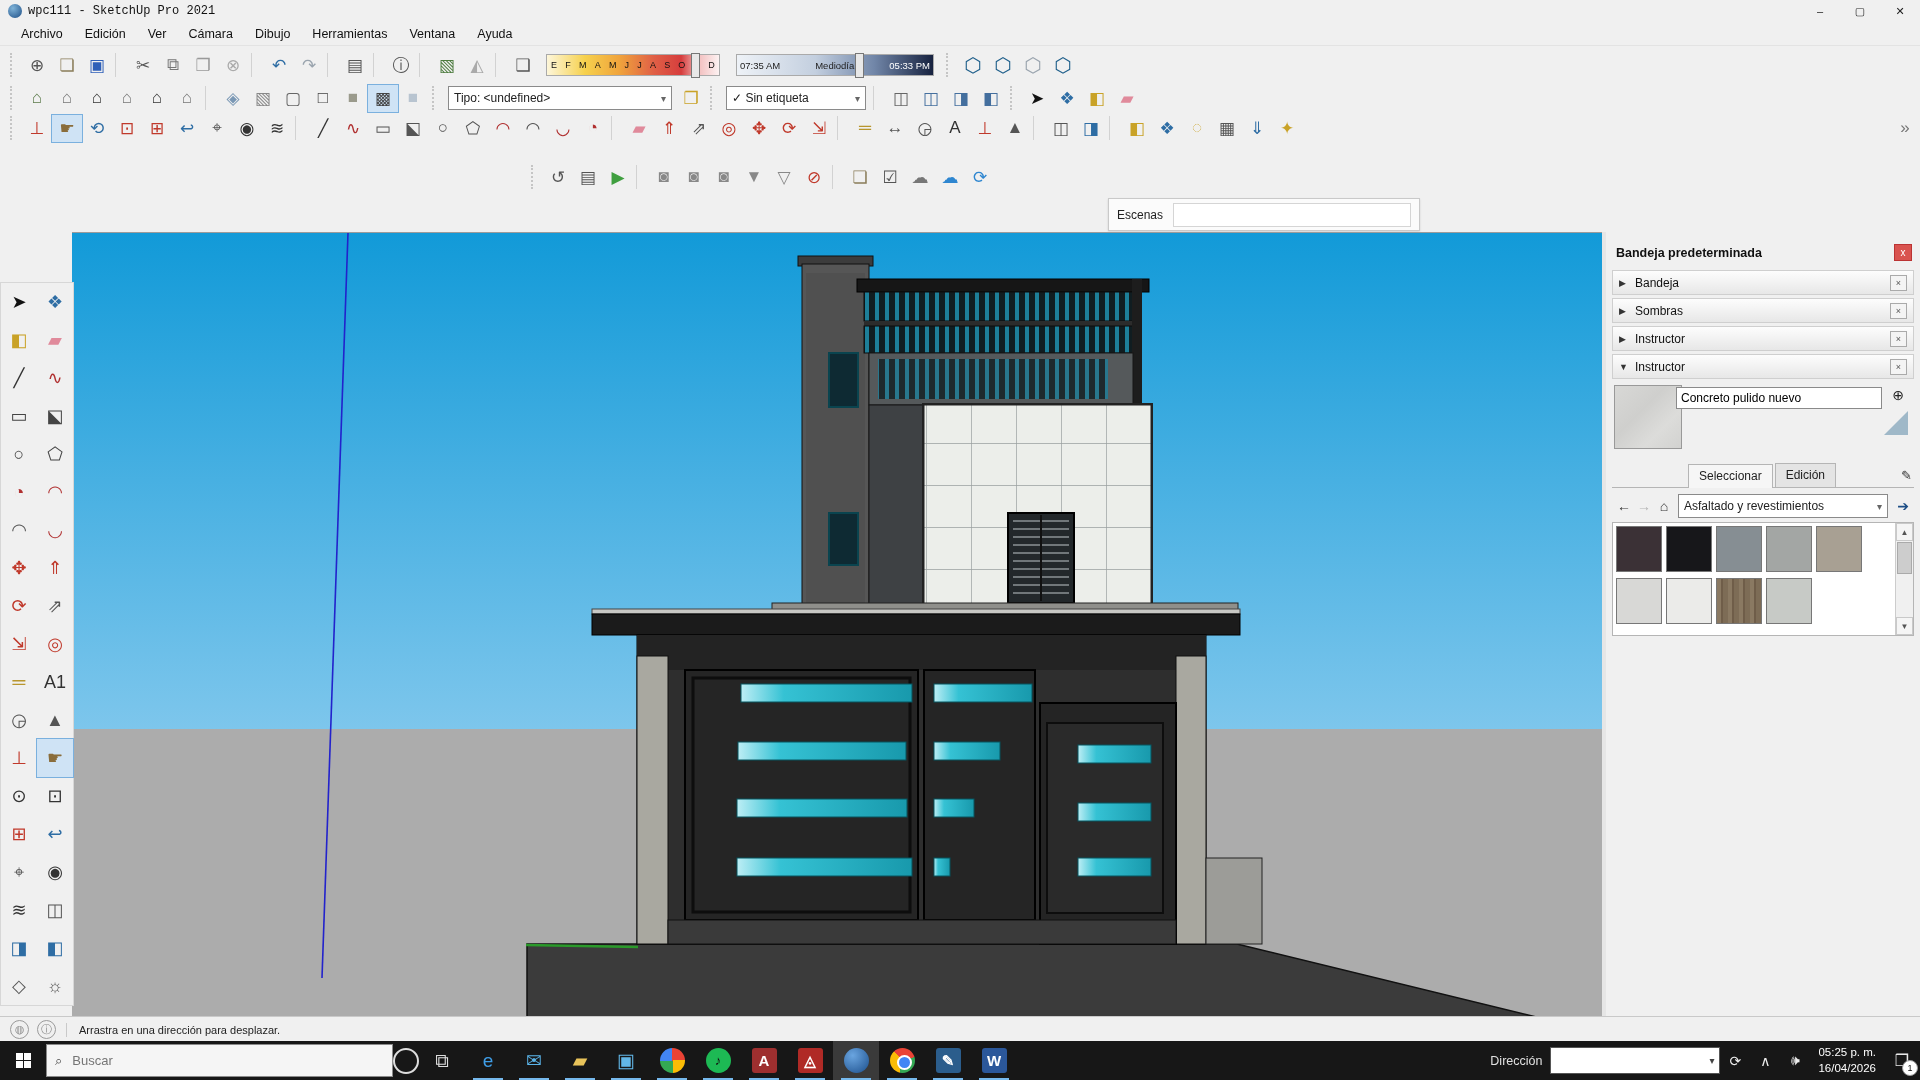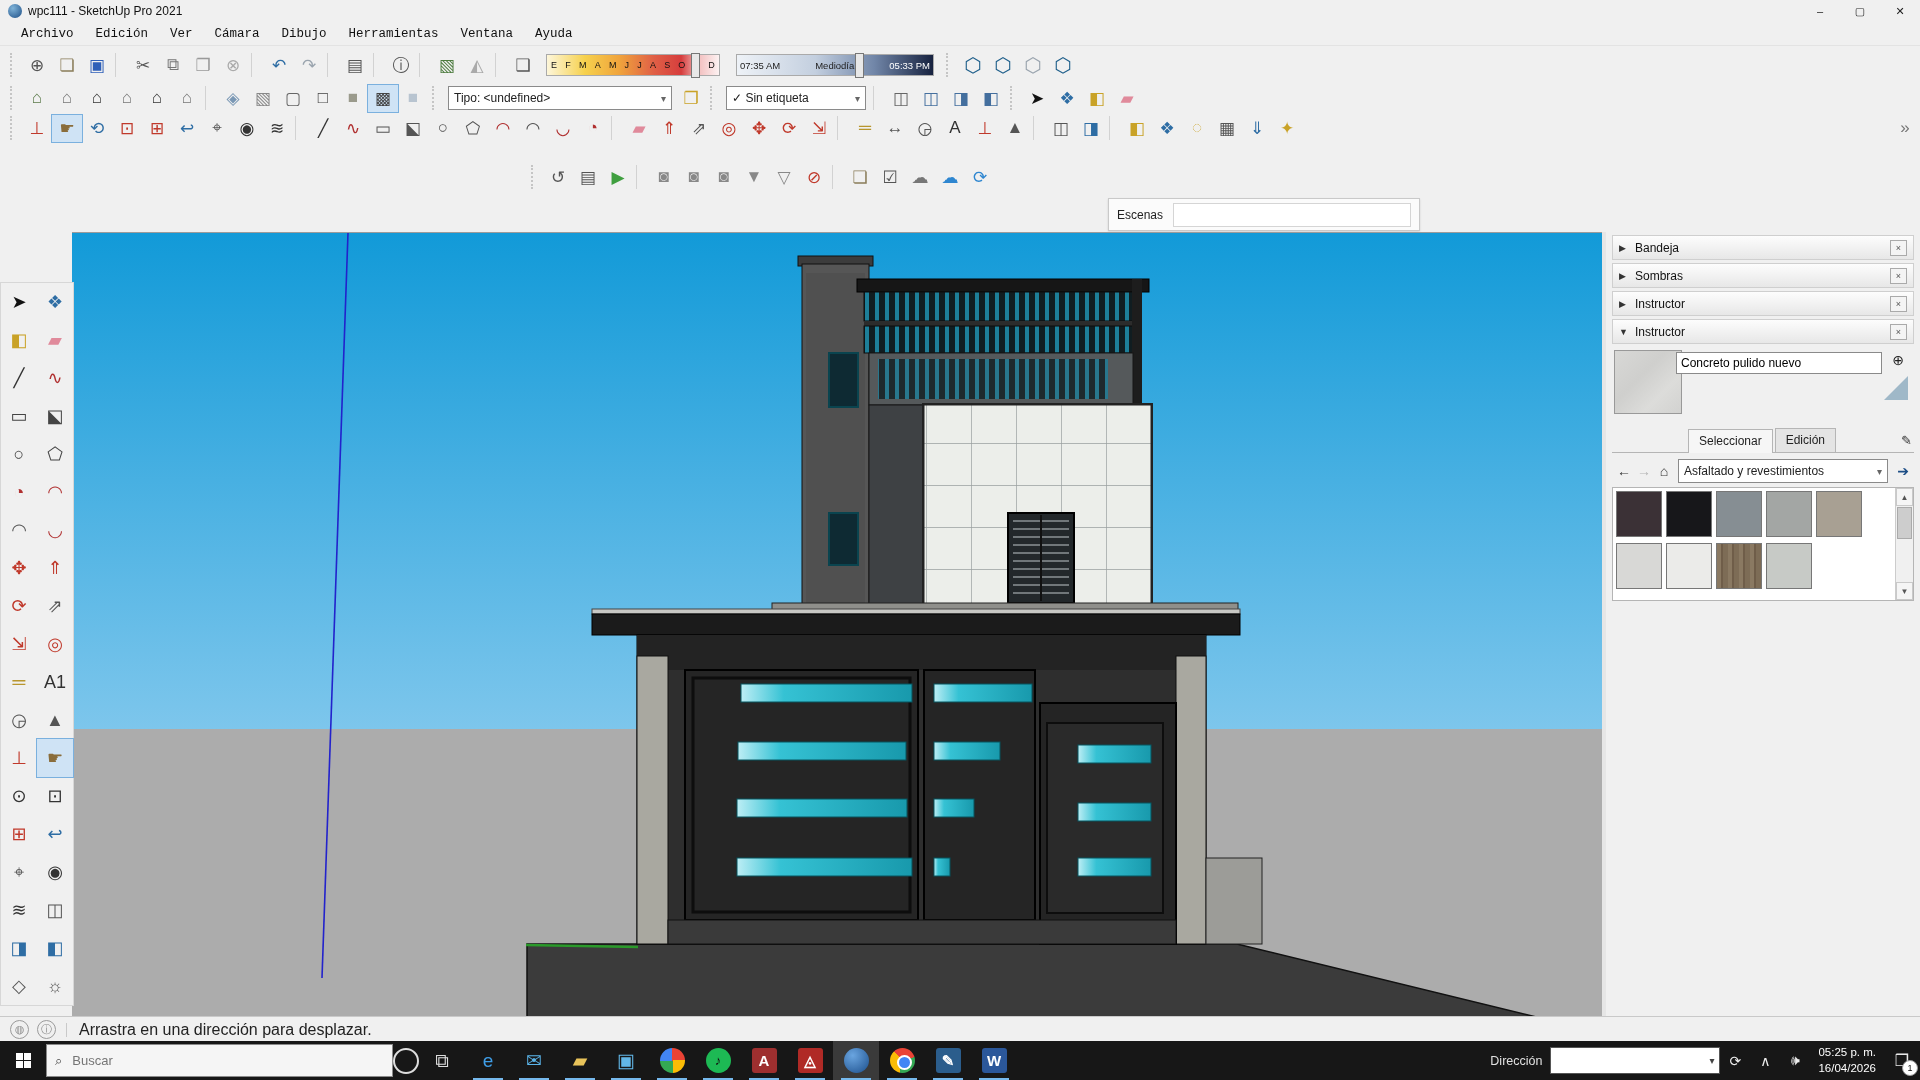--- a/index.html
+++ b/index.html
@@ -3,26 +3,26 @@
 <meta charset="utf-8">
 <style>
   html,body{margin:0;padding:0;}
   body{width:1920px;height:1080px;position:relative;font-family:"Liberation Sans",sans-serif;
        background:#f0f0f0;overflow:hidden;font-size:12px;color:#222;}
   .abs{position:absolute;}
   
   #titlebar{left:0;top:0;width:1920px;height:22px;background:#f0f0f0;display:flex;align-items:center;}
   #app-logo{width:14px;height:14px;border-radius:50%;margin:0 6px 0 8px;
             background:radial-gradient(circle at 35% 30%,#7fb3d8,#1d4e86);}
-  #title-text{font-size:12px;color:#111;}
+  #title-text{font-size:12px;color:#111;font-family:Liberation Mono, monospace;}
   #win-controls{margin-left:auto;display:flex;}
   .winbtn{width:40px;height:22px;display:flex;align-items:center;justify-content:center;font-size:11px;color:#222;}
   
   #menubar{left:0;top:22px;width:1920px;height:23px;display:flex;align-items:center;padding-left:10px;background:#f0f0f0;}
-  .menu-item{padding:3px 11px;font-size:12.5px;color:#111;font-family:Liberation Mono, monospace;}
+  .menu-item{padding:3px 11px;font-size:12.5px;color:#111;}
   
   .toolbar{display:flex;align-items:center;background:#f0f0f0;}
   #tb1{left:0;top:45px;width:1920px;height:38px;padding-left:6px;border-top:1px solid #e3e3e3;}
   #tb2{left:0;top:83px;width:1920px;height:30px;padding-left:6px;}
   #tb3{left:0;top:113px;width:1920px;height:30px;padding-left:6px;}
   #tb4{left:527px;top:160px;width:680px;height:34px;}
   .tbi{min-width:30px;height:27px;display:flex;align-items:center;justify-content:center;
        font-size:17px;color:#555;flex:none;}
   .tbi.sep{min-width:9px;height:24px;border-left:1px solid #d2d2d2;margin:0 3px;}
   .tbi.active{background:#cfe3f5;outline:1px solid #7ab0de;}
@@ -48,21 +48,21 @@
   
   #palette{left:0;top:282px;width:72px;display:grid;grid-template-columns:36px 36px;background:#f0f0f0;
            border:1px solid #d7d7d7;}
   .pal-cell{width:36px;height:38px;display:flex;align-items:center;justify-content:center;font-size:18px;}
   .pal-cell.active{background:#cfe3f5;outline:1px solid #7ab0de;}
   
   #statusbar{left:0;top:1016px;width:1920px;height:25px;background:#f0f0f0;border-top:1px solid #c9c9c9;
              display:flex;align-items:center;padding-left:10px;}
   .status-ico{width:17px;height:17px;border-radius:50%;border:1px solid #9a9a9a;color:#8b8b8b;
               display:flex;align-items:center;justify-content:center;font-size:11px;margin-right:8px;}
-  #status-msg{margin-left:10px;font-size:16px;color:#222;}
+  #status-msg{margin-left:10px;font-size:11px;color:#222;}
   .vdiv{width:1px;height:14px;background:#c9c9c9;margin:0 2px;}
   
   #tray{left:1602px;top:232px;width:318px;height:784px;background:#f0f0f0;border-left:4px solid #e6e6e6;box-sizing:border-box;}
   #tray-title{display:flex;align-items:center;justify-content:space-between;padding:12px 8px 6px 10px;}
   #tray-title b{font-size:12.5px;color:#111;}
   .xbtn{width:16px;height:15px;background:#d9534f;color:#fff;font-size:10px;display:flex;align-items:center;justify-content:center;border:1px solid #b33;}
   .tray-sec{height:23px;margin:3px 6px;background:linear-gradient(#fdfdfd,#e7e7e7);border:1px solid #cfcfcf;
             display:flex;align-items:center;padding:0 6px;}
   .tray-sec .arr{width:16px;font-size:9px;color:#333;}
   .tray-sec .lbl{flex:1;font-size:12px;color:#111;}
@@ -487,20 +487,24 @@
   </div>
 
 <div id="statusbar" class="abs">
   <span class="status-ico">◍</span>
   <span class="status-ico">ⓘ</span>
   <span class="vdiv"></span>
   <span id="status-msg">Arrastra en una dirección para desplazar.</span>
 </div>
 
 <div id="tray" class="abs">
+  <div id="tray-title">
+    <b>Bandeja predeterminada</b>
+    <span class="xbtn">x</span>
+  </div>
   <div>
 
       <div class="tray-sec">
         <span class="arr">▶</span>
         <span class="lbl">Bandeja</span>
         <span class="xsmall">×</span>
       </div>
 
       <div class="tray-sec">
         <span class="arr">▶</span>

